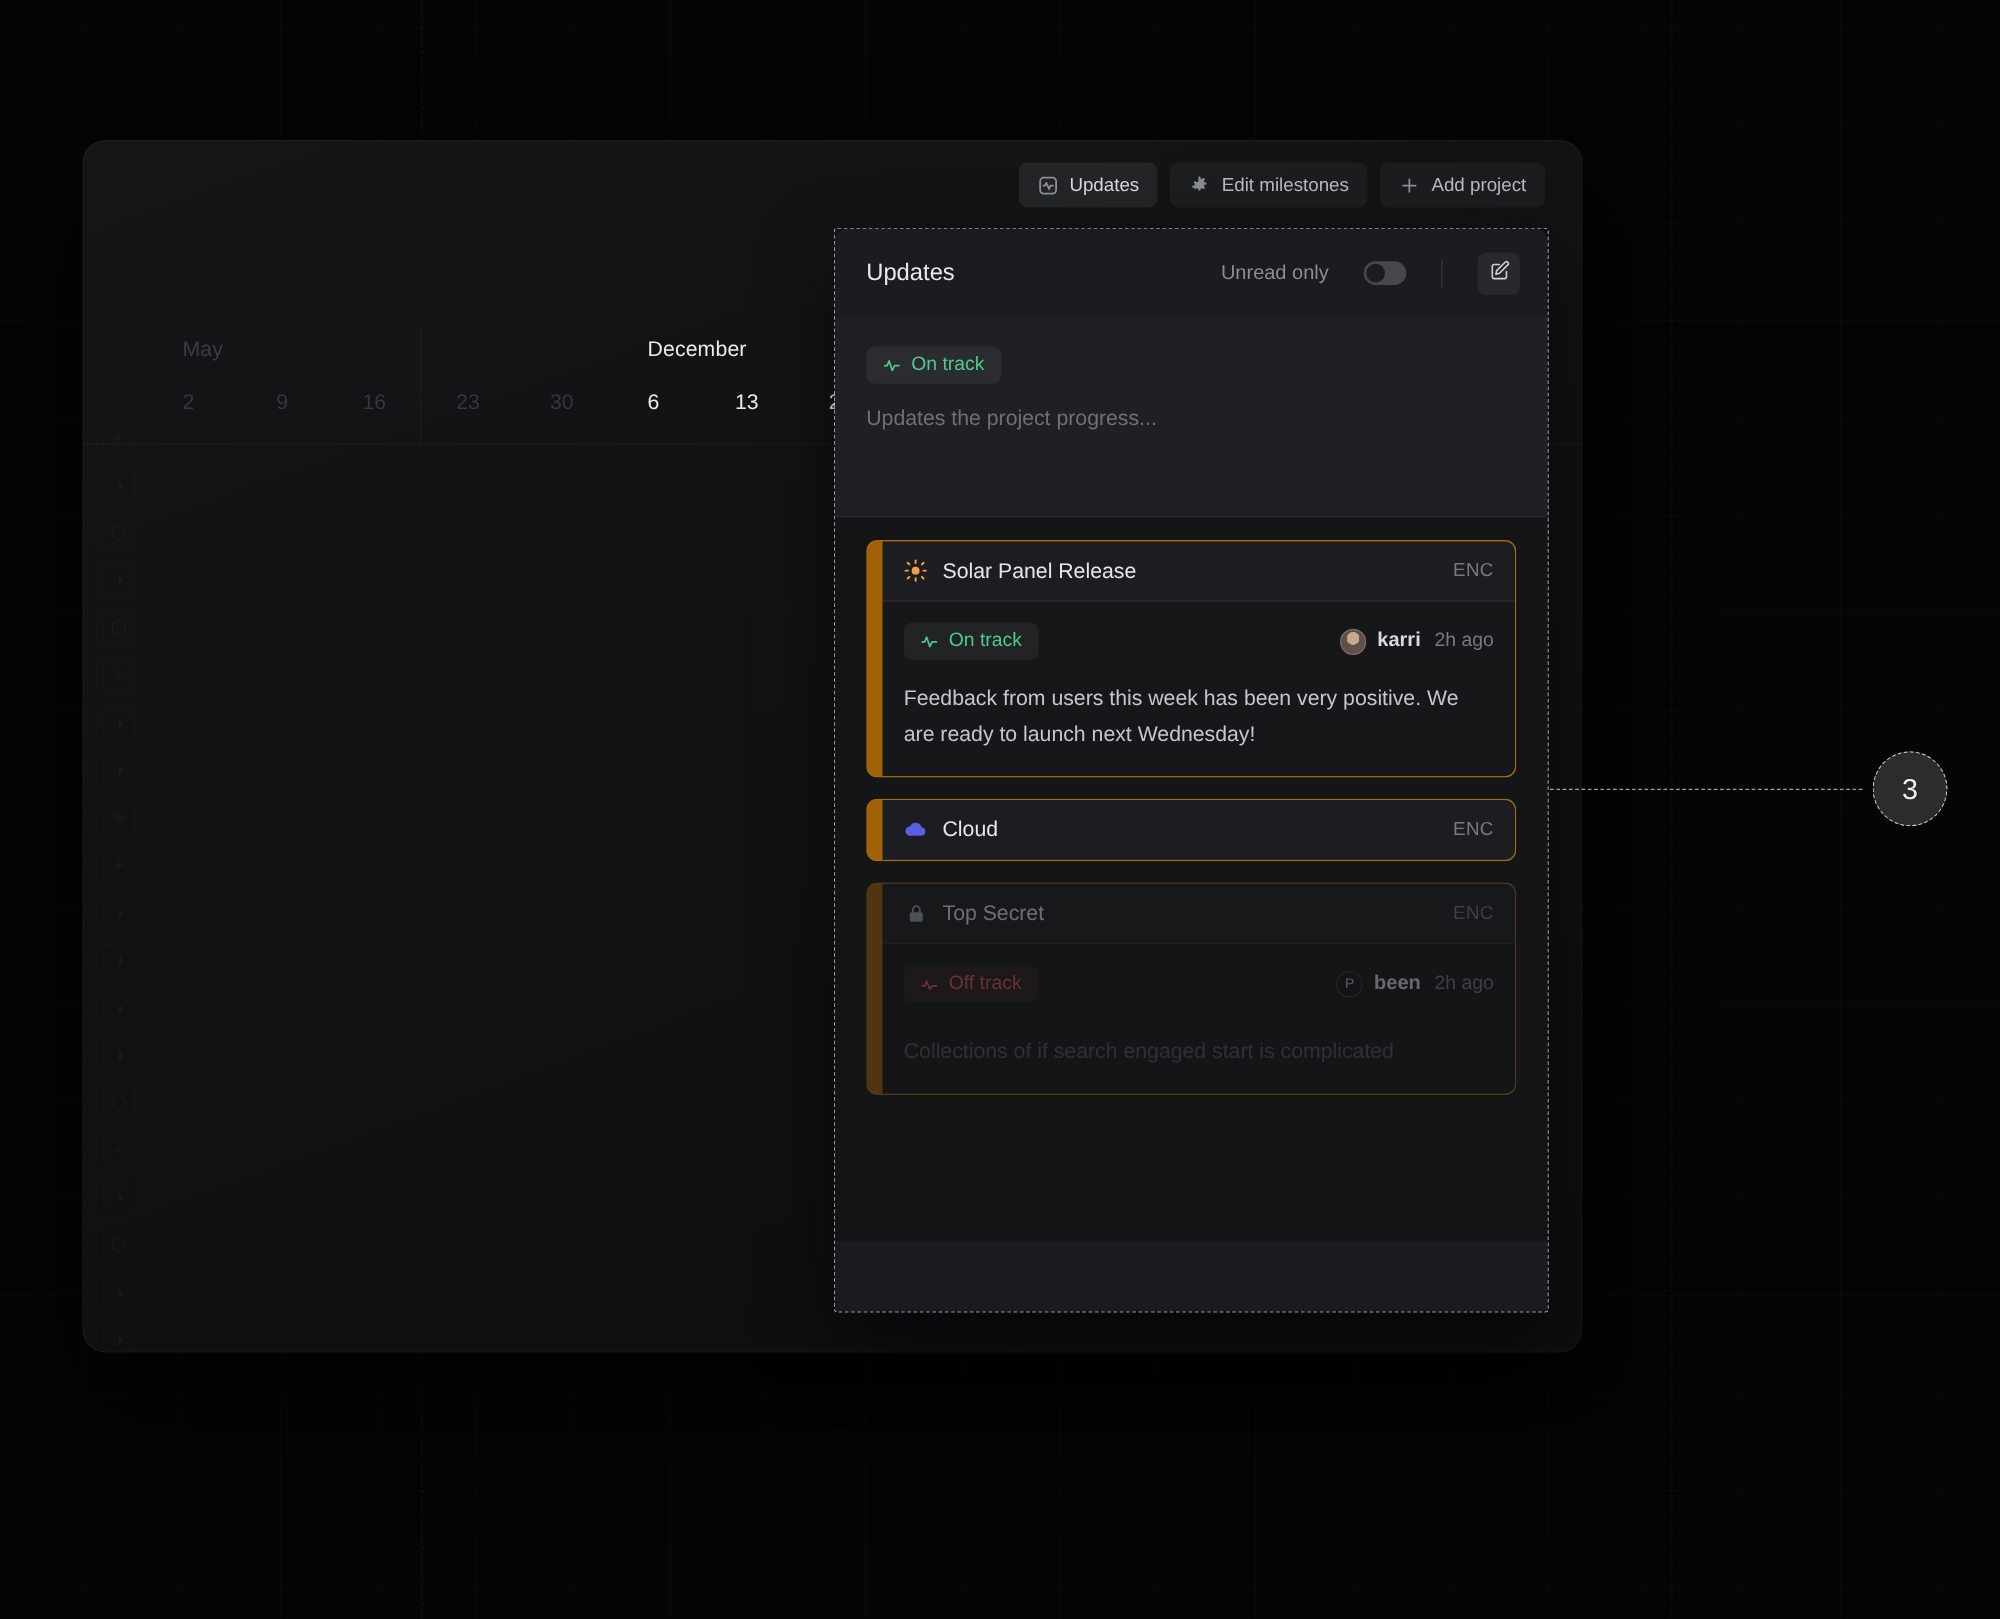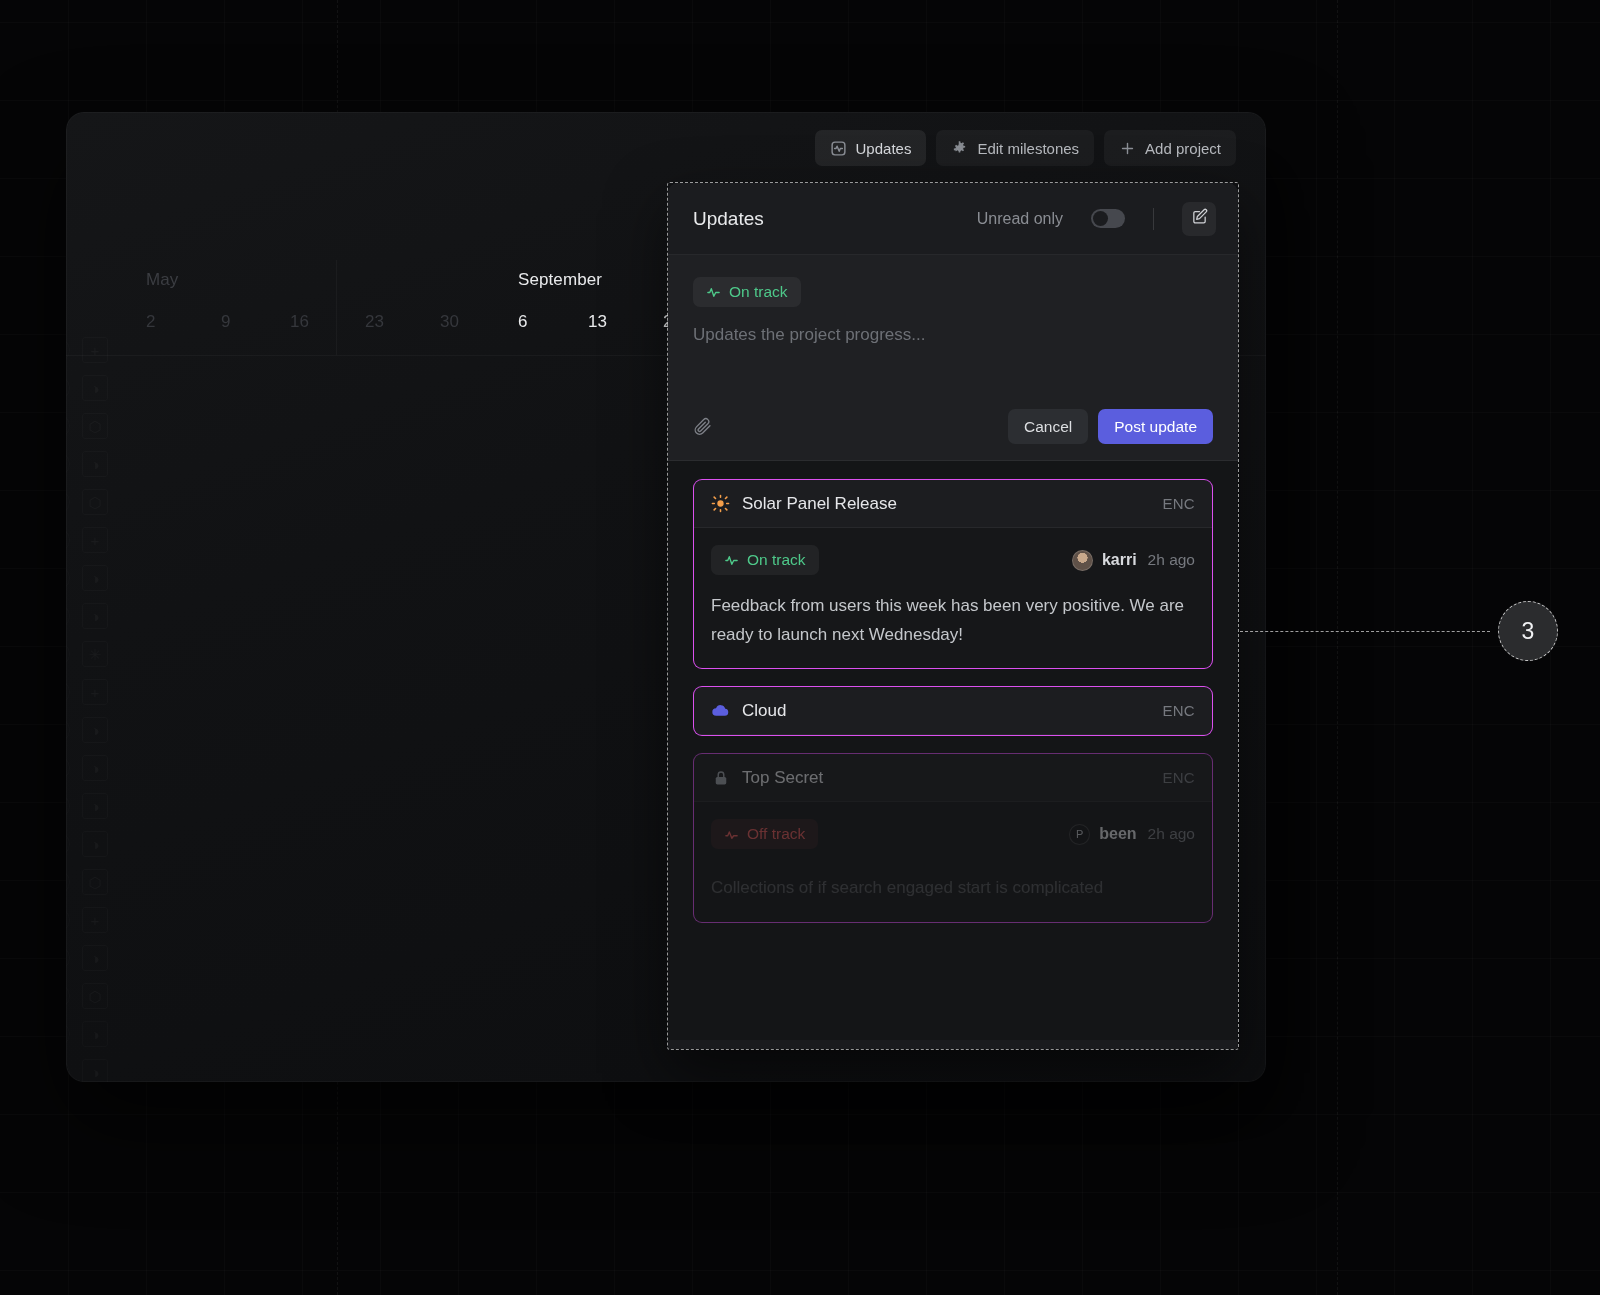--- a/index.html
+++ b/index.html
@@ -255,21 +255,22 @@
     padding: 18px 25px 0 25px;
     background: #141517;
     height: calc(866px - 72px - 215px);
     overflow: hidden;
   }
   .card {
     border: 1px solid rgba(255,255,255,0.055);
     border-radius: 9px;
     overflow: hidden;
     margin-bottom: 17px;
-    background: #d946ef;
+    background: #a16207;
+    padding-left: 12px;
   }
   .card-head {
     height: 48px;
     padding: 0 17px;
     display: flex; align-items: center; justify-content: space-between;
     background: #1c1d20;
     border-bottom: 1px solid rgba(255,255,255,0.05);
   }
   .card-head-left { display: flex; align-items: center; gap: 12px; }
   .proj-icon { width: 19px; height: 19px; display:flex; align-items:center; justify-content:center; }
@@ -448,21 +449,21 @@
             </svg>
         </span>
         <span>Add project</span>
       </button>
     </div>
 
     <div class="timeline">
       <div class="tl-sep" style="left:270px"></div>
       <div class="tl-months">
         <div class="tl-month dim" style="left:80px">May</div>
-        <div class="tl-month bright" style="left:452px">September</div>
+        <div class="tl-month bright" style="left:452px">December</div>
       </div>
       <div class="tl-days">
         <div class="tl-day dim" style="left:80px">2</div>
         <div class="tl-day dim" style="left:155px">9</div>
         <div class="tl-day dim" style="left:224px">16</div>
         <div class="tl-day dim" style="left:299px">23</div>
         <div class="tl-day dim" style="left:374px">30</div>
         <div class="tl-day bright" style="left:452px">6</div>
         <div class="tl-day bright" style="left:522px">13</div>
         <div class="tl-day bright" style="left:597px">20</div>
@@ -497,31 +498,20 @@
         <span>
           <svg width="15" height="15" viewBox="0 0 24 24" fill="none" stroke="currentColor" stroke-width="2.2" stroke-linecap="round" stroke-linejoin="round">
               <path d="M3 12h3l2.5-6 4 12L15.5 12H21"></path>
             </svg>
         </span>
         <span>On track</span>
       </div>
 
       <div class="compose-input">Updates the project progress...</div>
 
-      <div class="compose-foot">
-        <span class="clip-btn">
-          <svg width="19" height="19" viewBox="0 0 24 24" fill="none" stroke="currentColor" stroke-width="1.7" stroke-linecap="round" stroke-linejoin="round">
-              <path d="M21.4 11.05l-9.2 9.2a5.5 5.5 0 01-7.78-7.78l9.2-9.2a3.67 3.67 0 015.19 5.19l-9.2 9.2a1.83 1.83 0 01-2.6-2.6l8.5-8.48"></path>
-            </svg>
-        </span>
-        <div class="compose-actions">
-          <button class="btn secondary">Cancel</button>
-          <button class="btn primary">Post update</button>
-        </div>
-      </div>
     </div>
 
     <div class="feed">
 
       <div class="card">
         <div class="card-head">
           <div class="card-head-left">
             <span class="proj-icon">
               <svg width="19" height="19" viewBox="0 0 24 24" fill="none" stroke="#f59f4a" stroke-width="2" stroke-linecap="round">
                   <circle cx="12" cy="12" r="4" fill="#f59f4a" stroke="none"></circle>

